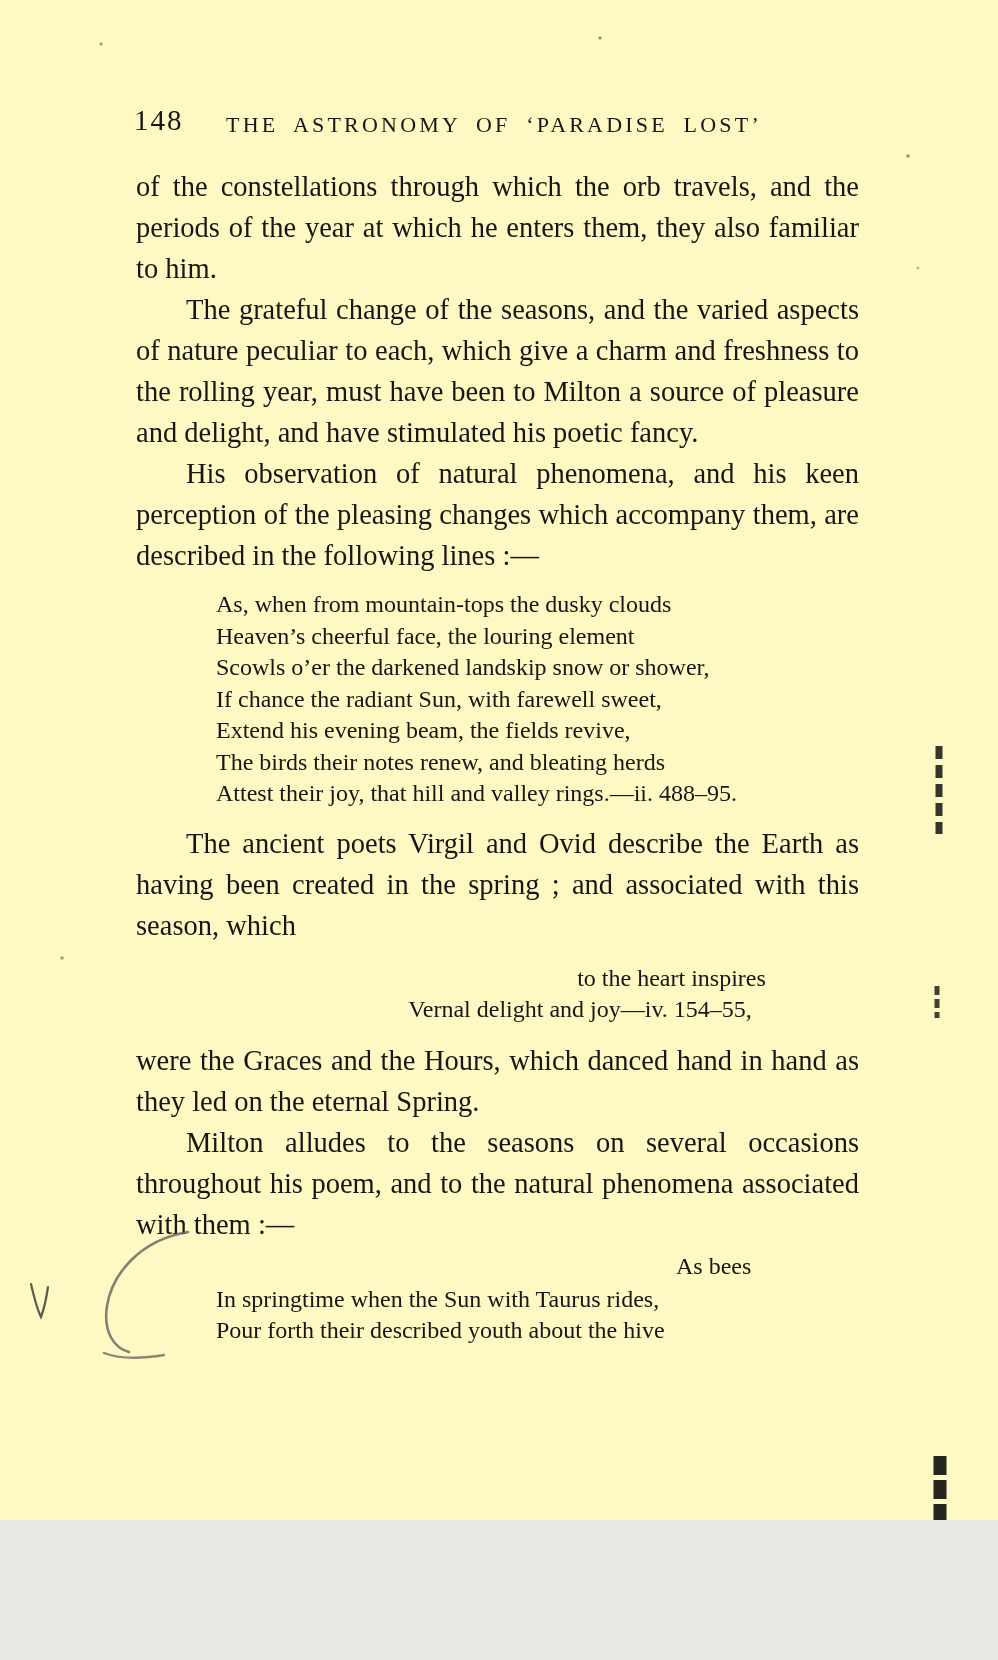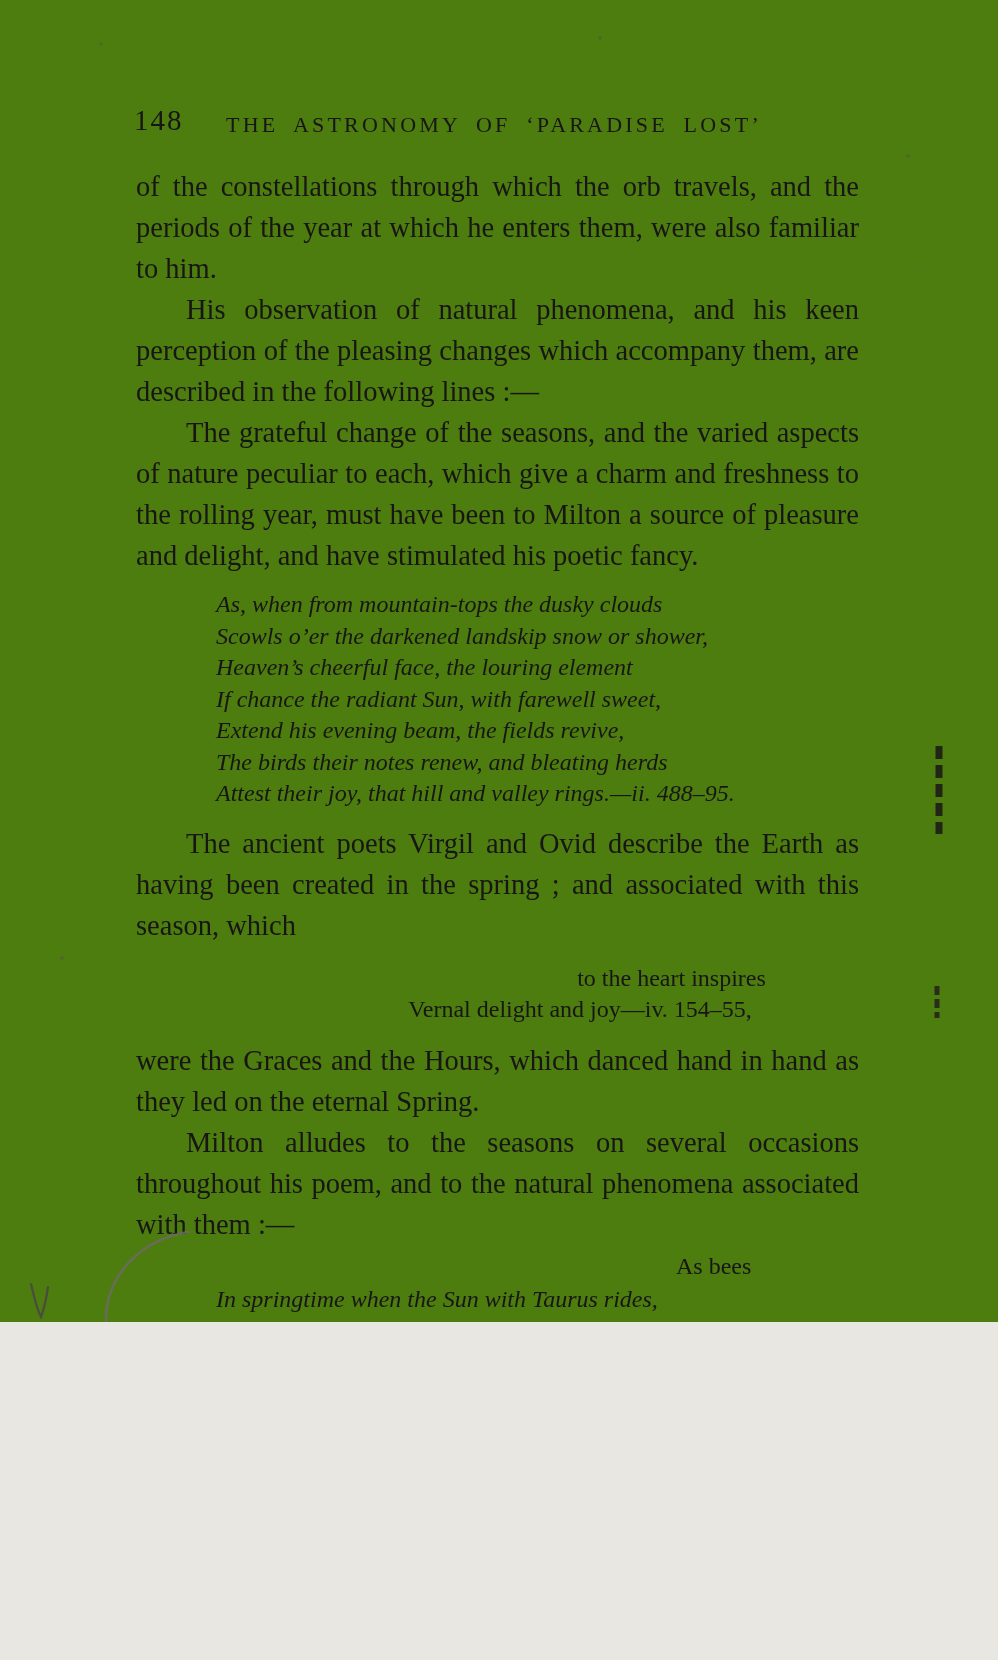--- a/index.html
+++ b/index.html
@@ -3,22 +3,22 @@
 <meta charset="utf-8">
 <style>
   * { margin: 0; padding: 0; box-sizing: border-box; }
   html, body { background: #e9e7e1; }
   body {
     width: 998px; height: 1660px;
     font-family: "Liberation Serif", serif;
   }
   .page {
     position: relative;
-    width: 998px; height: 1322px;
-    background: #4d7c0f;
+    width: 998px; height: 1520px;
+    background: #fef9c3;
     color: #181614;
     overflow: hidden;
   }
   
   .page-number {
     position: absolute; top: 104px; left: 134px;
     font-size: 29px; letter-spacing: 2px;
   }
   .running-header {
     position: absolute; top: 112px; left: 494px;
@@ -32,21 +32,21 @@
     position: absolute; top: 166px; left: 136px; width: 723px;
     font-size: 28.5px; line-height: 41px;
     text-align: justify;
   }
   .text-block p { text-indent: 50px; }
   .text-block p.noindent { text-indent: 0; }
 
   .verse {
     font-size: 24px; line-height: 31.5px;
     margin: 13px 0 13px 80px;
-    text-align: left; text-indent: 0; font-style: italic;
+    text-align: left; text-indent: 0;
   }
   .verse-q {
     font-size: 24px; line-height: 31px;
     margin: 17px 0 15px 0;
     text-align: center; text-indent: 0;
   }
   .vq1 { margin-left: 348px; }
   .vq2 { margin-left: 165px; }
 
   .verse3-intro {
@@ -65,28 +65,28 @@
 </head>
 <body>
 
 <div class="page">
 
   <span class="page-number">148</span>
   <span class="running-header">THE ASTRONOMY OF ‘PARADISE LOST’</span>
 
   <main class="text-block">
 
-    <p class="noindent">of the constellations through which the orb travels, and the periods of the year at which he enters them, were also familiar to him.</p>
+    <p class="noindent">of the constellations through which the orb travels, and the periods of the year at which he enters them, they also familiar to him.</p>
+    <p>The grateful change of the seasons, and the varied aspects of nature peculiar to each, which give a charm and freshness to the rolling year, must have been to Milton a source of pleasure and delight, and have stimulated his poetic fancy.</p>
     <p>His observation of natural phenomena, and his keen perception of the pleasing changes which accompany them, are described in the following lines :—</p>
-    <p>The grateful change of the seasons, and the varied aspects of nature peculiar to each, which give a charm and freshness to the rolling year, must have been to Milton a source of pleasure and delight, and have stimulated his poetic fancy.</p>
 
     <div class="verse">
       <div>As, when from mountain-tops the dusky clouds</div>
+      <div>Heaven’s cheerful face, the louring element</div>
       <div>Scowls o’er the darkened landskip snow or shower,</div>
-      <div>Heaven’s cheerful face, the louring element</div>
       <div>If chance the radiant Sun, with farewell sweet,</div>
       <div>Extend his evening beam, the fields revive,</div>
       <div>The birds their notes renew, and bleating herds</div>
       <div>Attest their joy, that hill and valley rings.—ii. 488–95.</div>
     </div>
 
     <p>The ancient poets Virgil and Ovid describe the Earth as having been created in the spring ; and associated with this season, which</p>
 
     <div class="verse-q">
       <div class="vq1">to the heart inspires</div>

